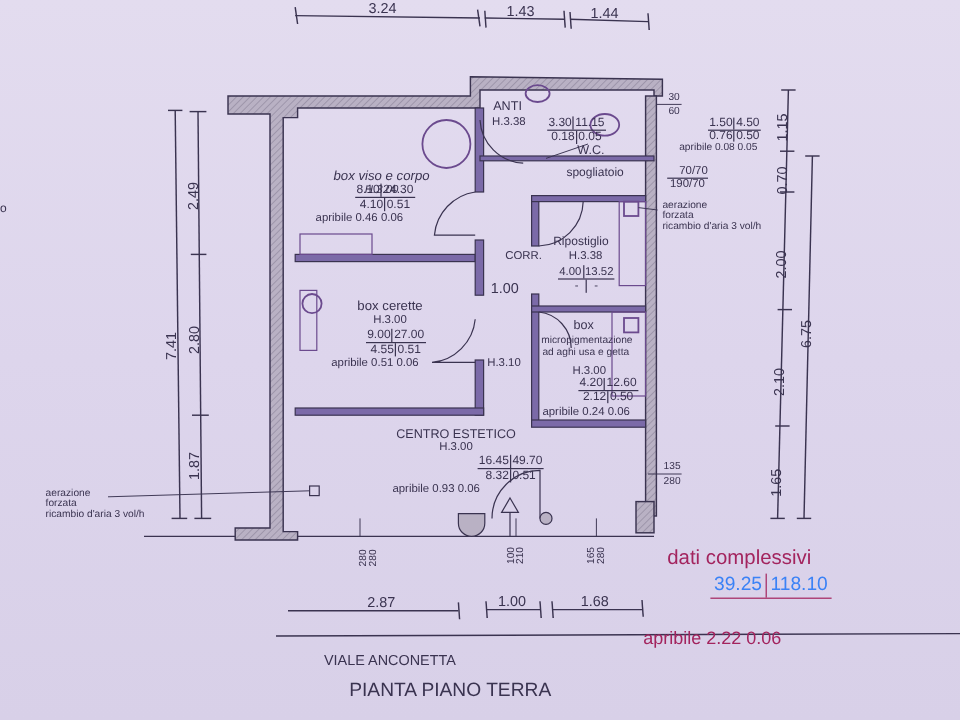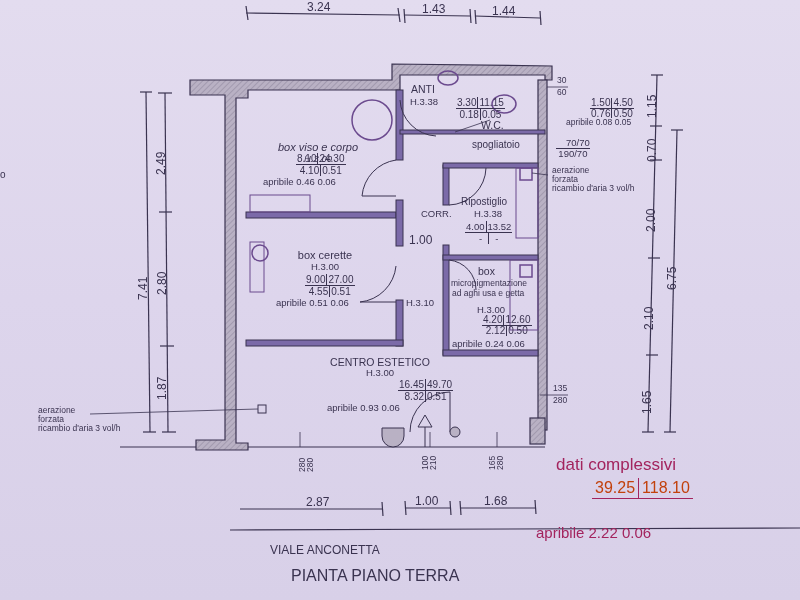--- a/index.html
+++ b/index.html
@@ -262,20 +262,20 @@
 <span class="t small" style="left:452px;top:339px;">apribile 0.24 0.06</span>
 
 <div class="t tiny" style="left:38px;top:406px;line-height:9px;">
   <div>aerazione</div>
   <div>forzata</div>
   <div>ricambio d'aria 3 vol/h</div>
 </div>
 
 <div class="summary">
   <span class="t summary" style="left:556px;top:456px;font-size:17px;color:#a3245e;">dati complessivi</span>
-  <div class="frac" style="left:592px;top:478px;font-size:16px;line-height:20px;color:#c2410c;">
+  <div class="frac" style="left:592px;top:478px;font-size:16px;line-height:20px;color:#3b82f6;">
     <div class="top"><span class="cell l" style="padding:0 3px;">39.25</span><span class="cell" style="padding:0 3px;">118.10</span></div>
   </div>
   <span class="t" style="left:536px;top:525px;font-size:15px;color:#a3245e;">apribile 2.22 0.06</span>
 </div>
 
 <span class="t" style="left:270px;top:544px;font-size:12px;">VIALE ANCONETTA</span>
 <span class="t" style="left:291px;top:568px;font-size:16px;">PIANTA PIANO TERRA</span>
 
 </body></html>

